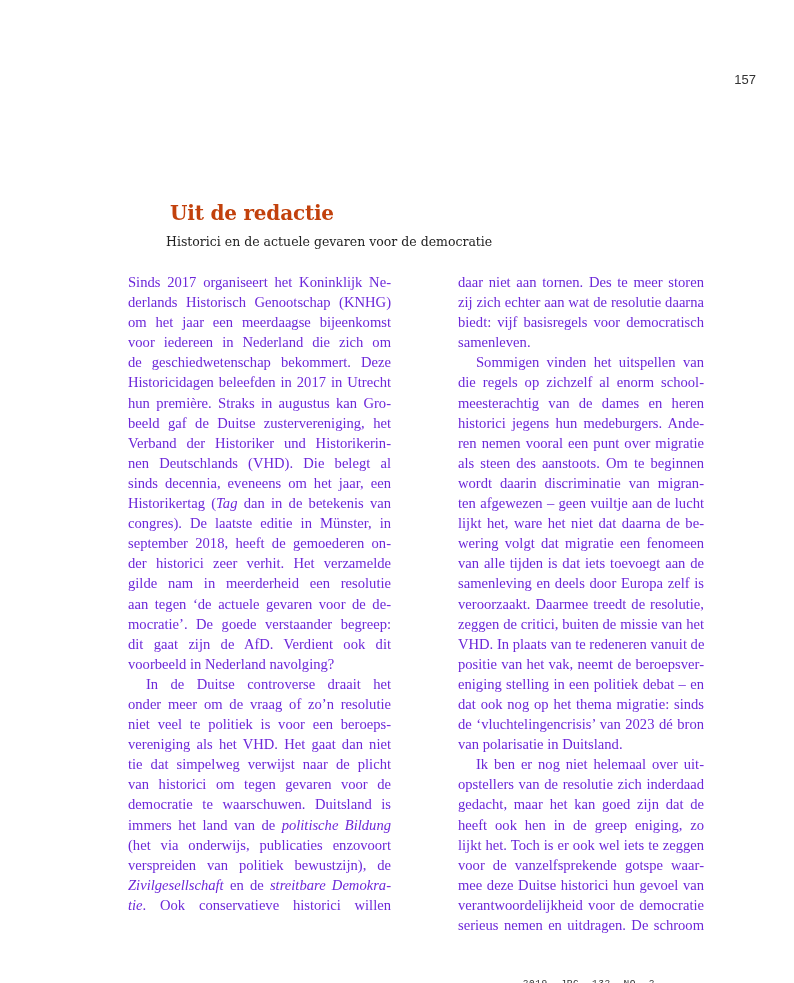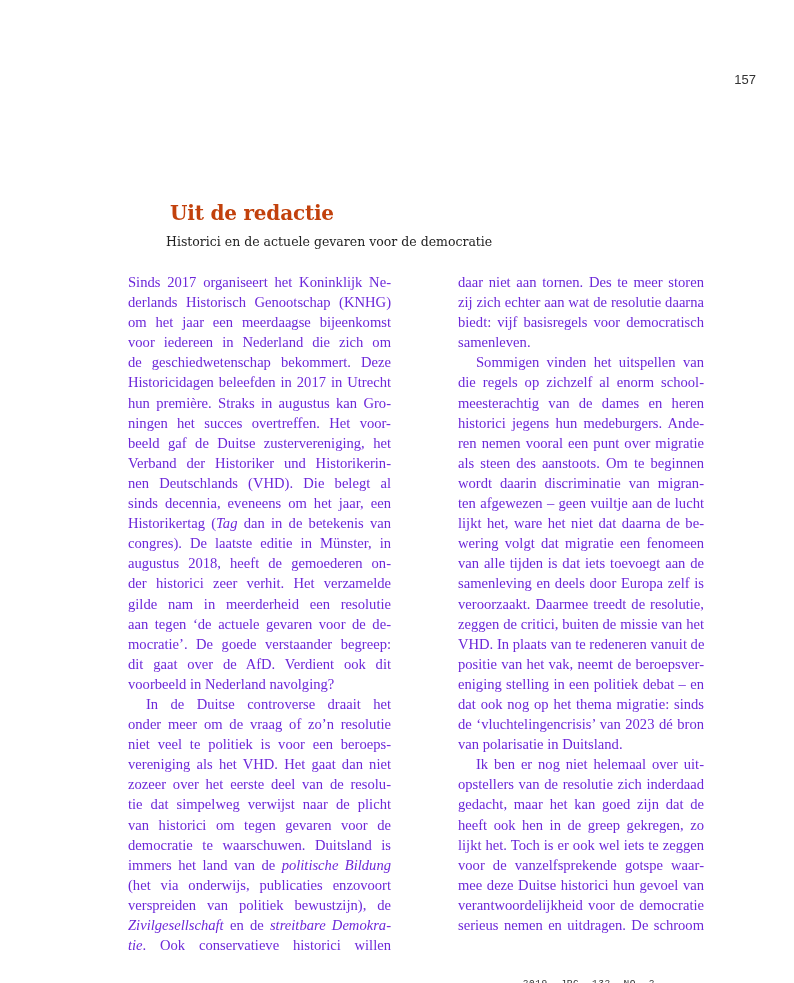--- a/index.html
+++ b/index.html
@@ -52,39 +52,37 @@
   <p class="subtitle">Historici en de actuele gevaren voor de democratie</p>
 
   <div class="column col-left">
       <span class="line">Sinds 2017 organiseert het Koninklijk Ne-</span>
       <span class="line">derlands Historisch Genootschap (KNHG)</span>
       <span class="line">om het jaar een meerdaagse bijeenkomst</span>
       <span class="line">voor iedereen in Nederland die zich om</span>
       <span class="line">de geschiedwetenschap bekommert. Deze</span>
       <span class="line">Historicidagen beleefden in 2017 in Utrecht</span>
       <span class="line">hun première. Straks in augustus kan Gro-</span>
-      <span class="line">ningen het succes overtreffen. Het voor-</span>
       <span class="line">beeld gaf de Duitse zustervereniging, het</span>
       <span class="line">Verband der Historiker und Historikerin-</span>
       <span class="line">nen Deutschlands (VHD). Die belegt al</span>
       <span class="line">sinds decennia, eveneens om het jaar, een</span>
       <span class="line">Historikertag (<i>Tag</i> dan in de betekenis van</span>
       <span class="line">congres). De laatste editie in Münster, in</span>
-      <span class="line">augustus 2018, heeft de gemoederen on-</span>
+      <span class="line">september 2018, heeft de gemoederen on-</span>
       <span class="line">der historici zeer verhit. Het verzamelde</span>
       <span class="line">gilde nam in meerderheid een resolutie</span>
       <span class="line">aan tegen ‘de actuele gevaren voor de de-</span>
       <span class="line">mocratie’. De goede verstaander begreep:</span>
-      <span class="line">dit gaat over de AfD. Verdient ook dit</span>
+      <span class="line">dit gaat zijn de AfD. Verdient ook dit</span>
       <span class="line last">voorbeeld in Nederland navolging?</span>
       <span class="line indent">In de Duitse controverse draait het</span>
       <span class="line">onder meer om de vraag of zo’n resolutie</span>
       <span class="line">niet veel te politiek is voor een beroeps-</span>
       <span class="line">vereniging als het VHD. Het gaat dan niet</span>
-      <span class="line">zozeer over het eerste deel van de resolu-</span>
       <span class="line">tie dat simpelweg verwijst naar de plicht</span>
       <span class="line">van historici om tegen gevaren voor de</span>
       <span class="line">democratie te waarschuwen. Duitsland is</span>
       <span class="line">immers het land van de <i>politische Bildung</i></span>
       <span class="line">(het via onderwijs, publicaties enzovoort</span>
       <span class="line">verspreiden van politiek bewustzijn), de</span>
       <span class="line"><i>Zivilgesellschaft</i> en de <i>streitbare Demokra-</i></span>
       <span class="line"><i>tie</i>. Ook conservatieve historici willen</span>
     </div>
   <div class="column col-right">
@@ -108,21 +106,21 @@
       <span class="line">zeggen de critici, buiten de missie van het</span>
       <span class="line">VHD. In plaats van te redeneren vanuit de</span>
       <span class="line">positie van het vak, neemt de beroepsver-</span>
       <span class="line">eniging stelling in een politiek debat – en</span>
       <span class="line">dat ook nog op het thema migratie: sinds</span>
       <span class="line">de ‘vluchtelingencrisis’ van 2023 dé bron</span>
       <span class="line last">van polarisatie in Duitsland.</span>
       <span class="line indent">Ik ben er nog niet helemaal over uit-</span>
       <span class="line">opstellers van de resolutie zich inderdaad</span>
       <span class="line">gedacht, maar het kan goed zijn dat de</span>
-      <span class="line">heeft ook hen in de greep gekregen, zo</span>
+      <span class="line">heeft ook hen in de greep eniging, zo</span>
       <span class="line">lijkt het. Toch is er ook wel iets te zeggen</span>
       <span class="line">voor de vanzelfsprekende gotspe waar-</span>
       <span class="line">mee deze Duitse historici hun gevoel van</span>
       <span class="line">verantwoordelijkheid voor de democratie</span>
       <span class="line">serieus nemen en uitdragen. De schroom</span>
     </div>
 
   <div class="footer">2019, JRG. 132, NO. 2</div>
 </div>
 

